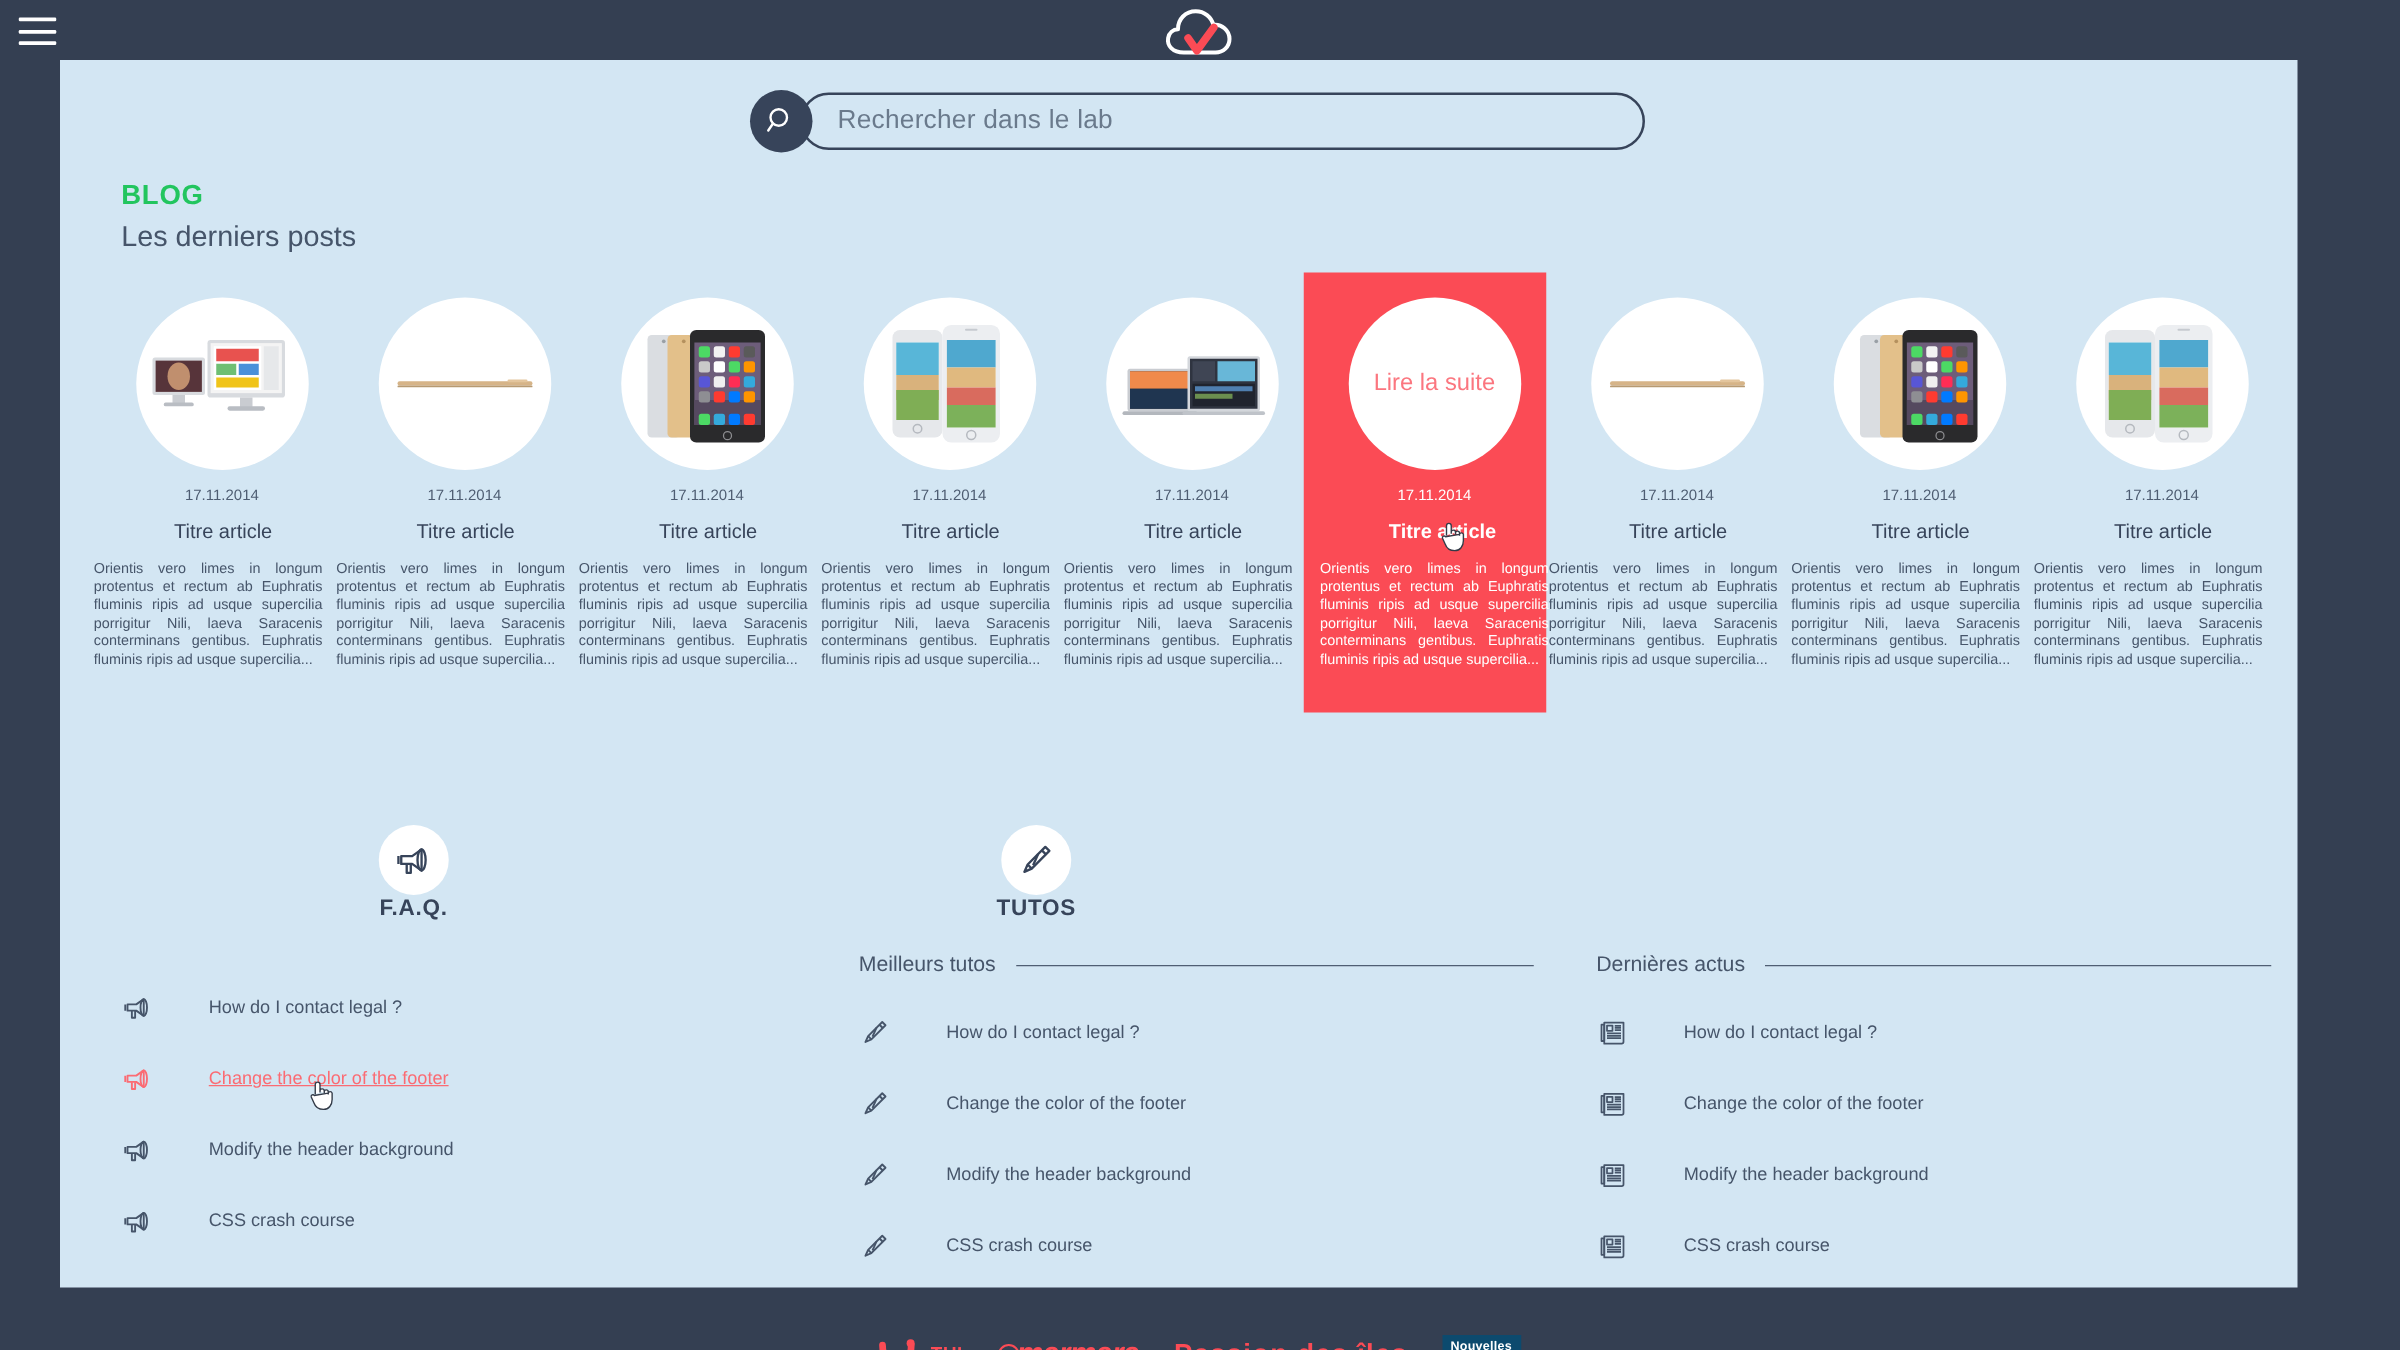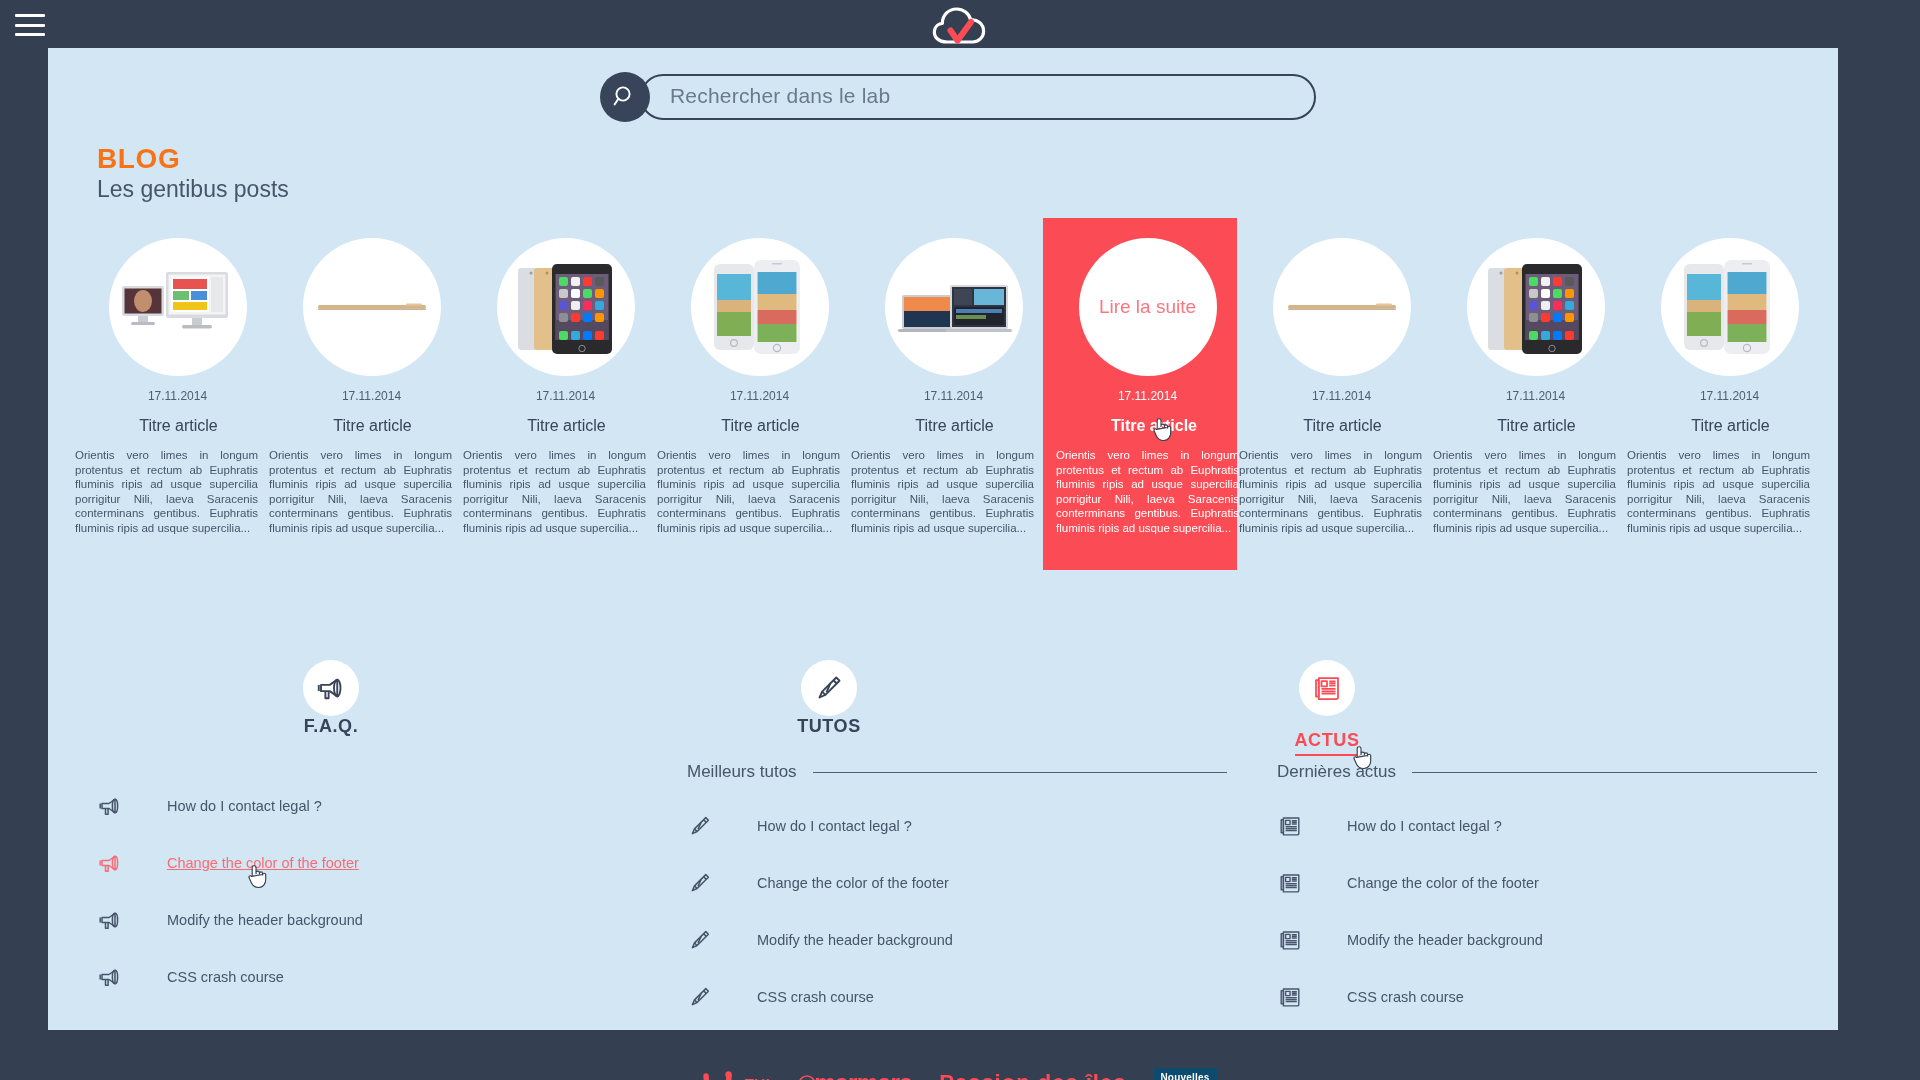--- a/index.html
+++ b/index.html
@@ -30,22 +30,22 @@
   .searchinput{ position:absolute; left:70px; top:0; width:600px; height:44px;
                 border:0; outline:none; background:transparent;
                 font-family:"Liberation Sans", sans-serif; font-size:21px;
                 color:#5b6b7d; letter-spacing:.2px; }
   .searchinput::placeholder{ color:#6a7a8c; opacity:1; }
   .searchbtn{ position:absolute; left:0; top:-2px; width:50px; height:50px;
               border-radius:50%; background:#37445a; cursor:pointer;
               display:flex; align-items:center; justify-content:center; }
 
   
-  .blog-kicker{ position:absolute; left:97px; top:143px; font-size:28px;
-                font-weight:bold; color:#f97316; letter-spacing:.6px; }
+  .blog-kicker{ position:absolute; left:97px; top:143px; font-size:22px;
+                font-weight:bold; color:#22c55e; letter-spacing:.6px; }
   .blog-sub{ position:absolute; left:97px; top:176px; font-size:23px;
              color:#46556a; font-weight:400; }
 
   
   .strip{ position:absolute; left:73px; top:218px; width:1744px; height:352px;
           display:flex; }
   .card{ width:194px; margin:0 0px; position:relative; padding:0 0;
          flex:0 0 194px; }
   .card + .card{ margin-left:0; }
   .card-inner{ position:relative; width:209px; padding:0 0 0 0; }
@@ -134,21 +134,21 @@
   <input class="searchinput" type="text" placeholder="Rechercher dans le lab" value="" style="">
   <div class="searchbtn">
     <svg width="26" height="26" viewBox="0 0 26 26">
       <circle cx="11" cy="10" r="6.6" fill="none" stroke="#ffffff" stroke-width="1.9"></circle>
       <line x1="6.4" y1="14.8" x2="2.6" y2="20.4" stroke="#ffffff" stroke-width="1.9" stroke-linecap="round"></line>
     </svg>
   </div>
 </div>
 
 <div class="blog-kicker">BLOG</div>
-<div class="blog-sub">Les gentibus posts</div>
+<div class="blog-sub">Les derniers posts</div>
 
 <div class="strip" id="strip">
     <div class="card">
     <div class="card-inner">
       <div class="thumb">
         <svg width="124" height="90" viewBox="0 0 124 90">
       <g>
               <rect x="6" y="24" width="42" height="30" rx="2" fill="#d8dbdf"></rect>
       <rect x="8.5" y="26.5" width="37" height="25" fill="#57343a"></rect>
       <ellipse cx="27" cy="39" rx="9" ry="11" fill="#c08f6e"></ellipse>
@@ -397,36 +397,20 @@
           <g fill="none" stroke="#37445a" stroke-width="1.5" stroke-linejoin="round">
       <path d="M17.8 3.6 20.4 6.2 9.1 17.5 4.4 19.6 6.5 14.9z"></path>
       <path d="M15.6 5.8 18.2 8.4"></path>
             <path d="M6.5 14.9 9.1 17.5"></path>
       <path d="M13.2 8.1 10 15.4"></path>
           </g>
         </svg>
     </div>
     <div><span class="cat-label">TUTOS</span></div>
     </div>
-    <div class="cat active" style="left: 1154px;">
-    <div class="bubble">
-      <svg width="30" height="30" viewBox="0 0 24 24">
-          <g fill="none" stroke="#fb4b55" stroke-width="1.4" stroke-linejoin="round">
-    <path d="M3.2 5.6h2.2v13.2H3.2z"></path>
-            <path d="M5.4 4h15.4v15.4a1.5 1.5 0 0 1-1.5 1.5H5.4z"></path>
-    <rect x="7.6" y="6.4" width="4.4" height="4.2"></rect>
-    <path d="M13.8 6.6h5M13.8 8.3h5M13.8 10h5M7.6 12.7h11.2M7.6 14.6h11.2M7.6 16.5h11.2"></path>
-          </g>
-        </svg>
-    </div>
-    <div><span class="cat-label">ACTUS</span></div>
-      <div class="cursor" style="left: 124px; top: 84px;"><svg width="22" height="27" viewBox="0 0 22 27">
-    <path d="M6.2 12.4V4.6a1.9 1.9 0 0 1 3.8 0v6.3m0-1.1a1.7 1.7 0 0 1 3.4 0v1.5m0-.8a1.6 1.6 0 0 1 3.2 0v2m0-1a1.6 1.6 0 0 1 3.1 0v5.1c0 4.3-2.6 7.9-6.9 7.9-4 0-6.5-1.9-7.6-5.1L3 14.6c-.5-1.4 1.5-2.6 2.4-1.2z" fill="#ffffff" stroke="#333b48" stroke-width="1.1" stroke-linejoin="round"></path>
-        </svg></div>
-    </div>
   </div>
 
 <div class="cols" id="cols">
     <div class="col">
       <div class="li">
         <span class="li-ico">
           <svg width="24" height="24" viewBox="0 0 24 24">
             <g fill="none" stroke="#46556a" stroke-width="1.5" stroke-linejoin="round">
       <path d="M4 9.5h7l6-4.2v13.4l-6-4.2H4z"></path>
               <ellipse cx="17" cy="12" rx="2.6" ry="6.7"></ellipse>

